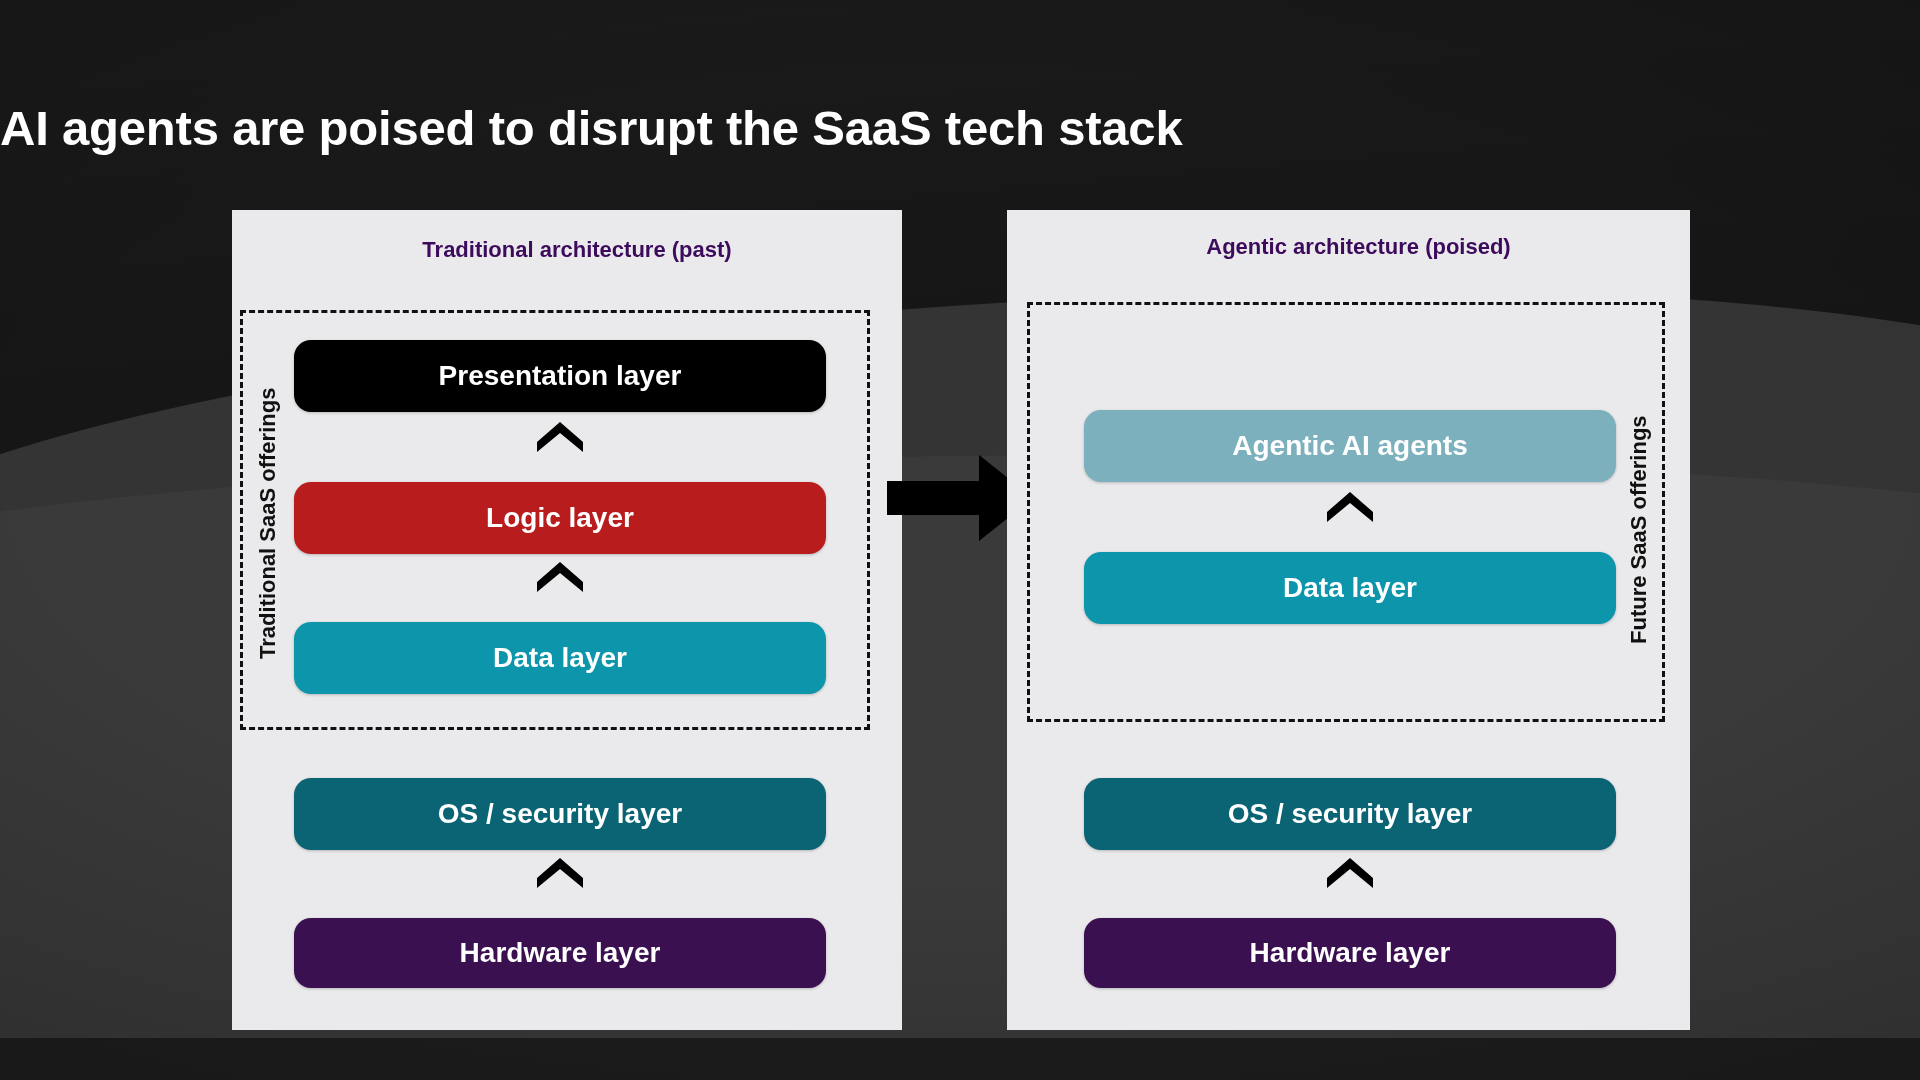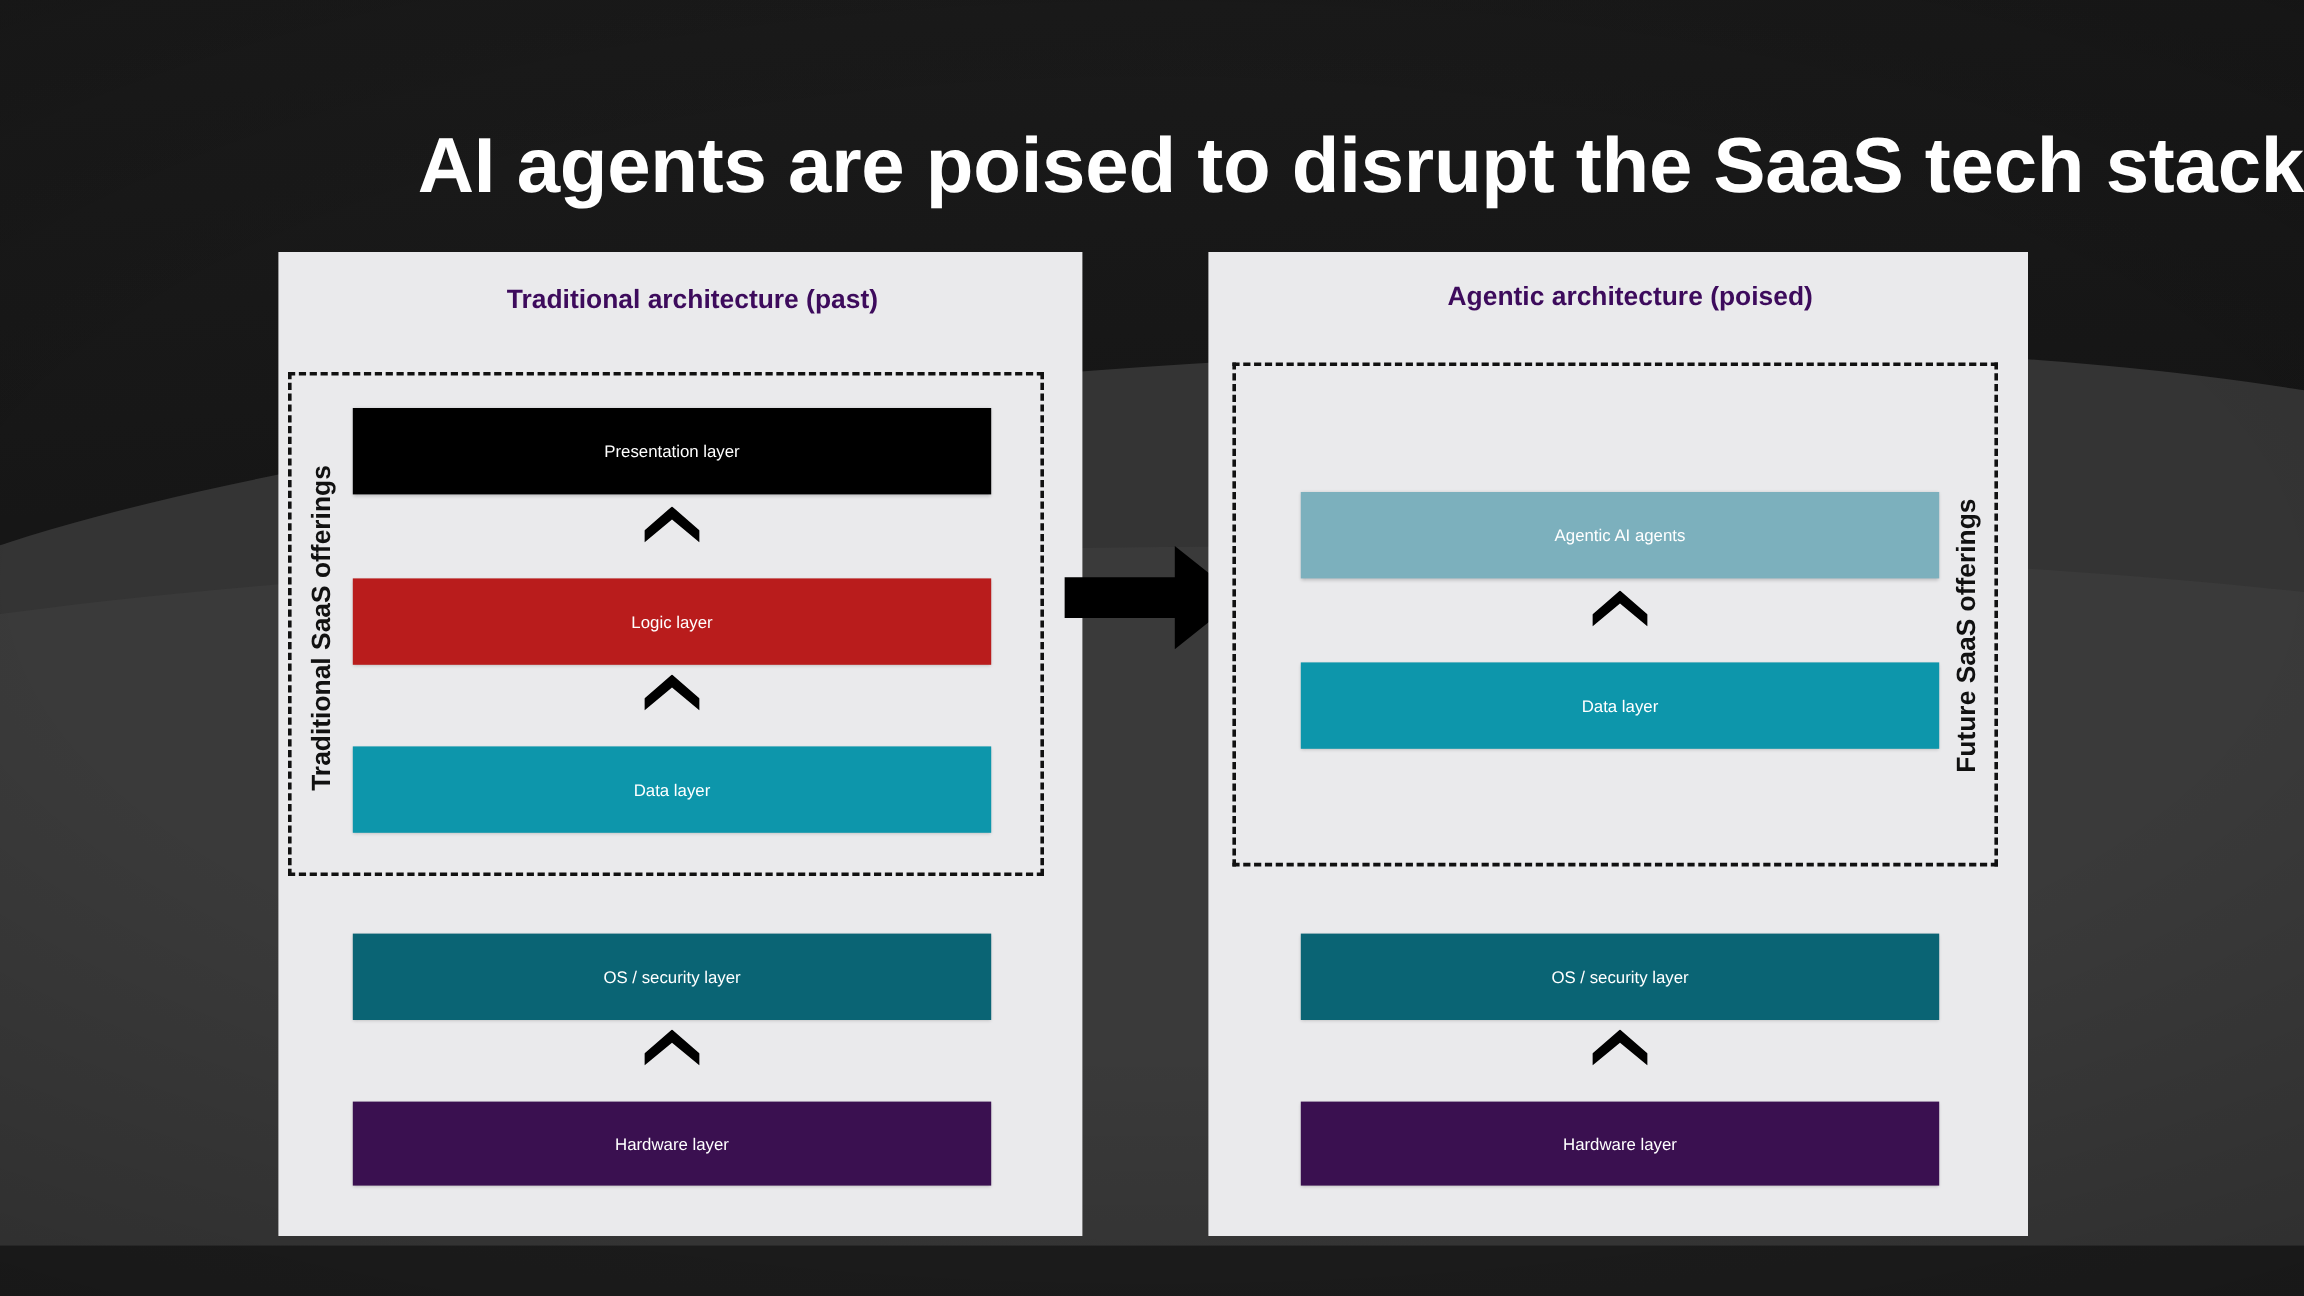--- a/index.html
+++ b/index.html
@@ -38,23 +38,23 @@
     background:#1e1e1e;
   }
   .bg-vignette {
     position:absolute; inset:0;
     background:radial-gradient(ellipse 120% 90% at 50% 45%,rgba(0,0,0,0) 40%,rgba(0,0,0,0.35) 100%);
   }
 
   
   .title {
     position:absolute; left:0; top:100px; width:1920px;
-    text-align:right;
+    text-align:left;
     color:#ffffff;
-    font-size:65px;
+    font-size:49px;
     font-weight:bold;
     letter-spacing:-0.2px;
   }
 
   
   .panels {
     position:absolute;
     left:232px; top:210px;
     width:1458px; height:820px;
   }
@@ -96,23 +96,24 @@
   .side-label-left  { left:12px;  top:42px;  height:336px; }
   .side-label-right { right:10px; top:60px;  height:330px; }
 
   
   .bar {
     position:absolute;
     display:flex;
     align-items:center;
     justify-content:center;
     color:#ffffff;
-    font-size:14px;
-    font-weight:400;
+    font-size:28px;
+    font-weight:700;
     box-shadow:0 1px 3px rgba(0,0,0,0.22);
+    border-radius:17px;
   }
   .bar-label { pointer-events:none; }
 
   
   .l-presentation { left:62px; top:130px; width:532px; height:72px; }
   .l-logic        { left:62px; top:272px; width:532px; height:72px; }
   .l-data         { left:62px; top:412px; width:532px; height:72px; }
   .l-os           { left:62px; top:568px; width:532px; height:72px; }
   .l-hardware     { left:62px; top:708px; width:532px; height:70px; }
 

